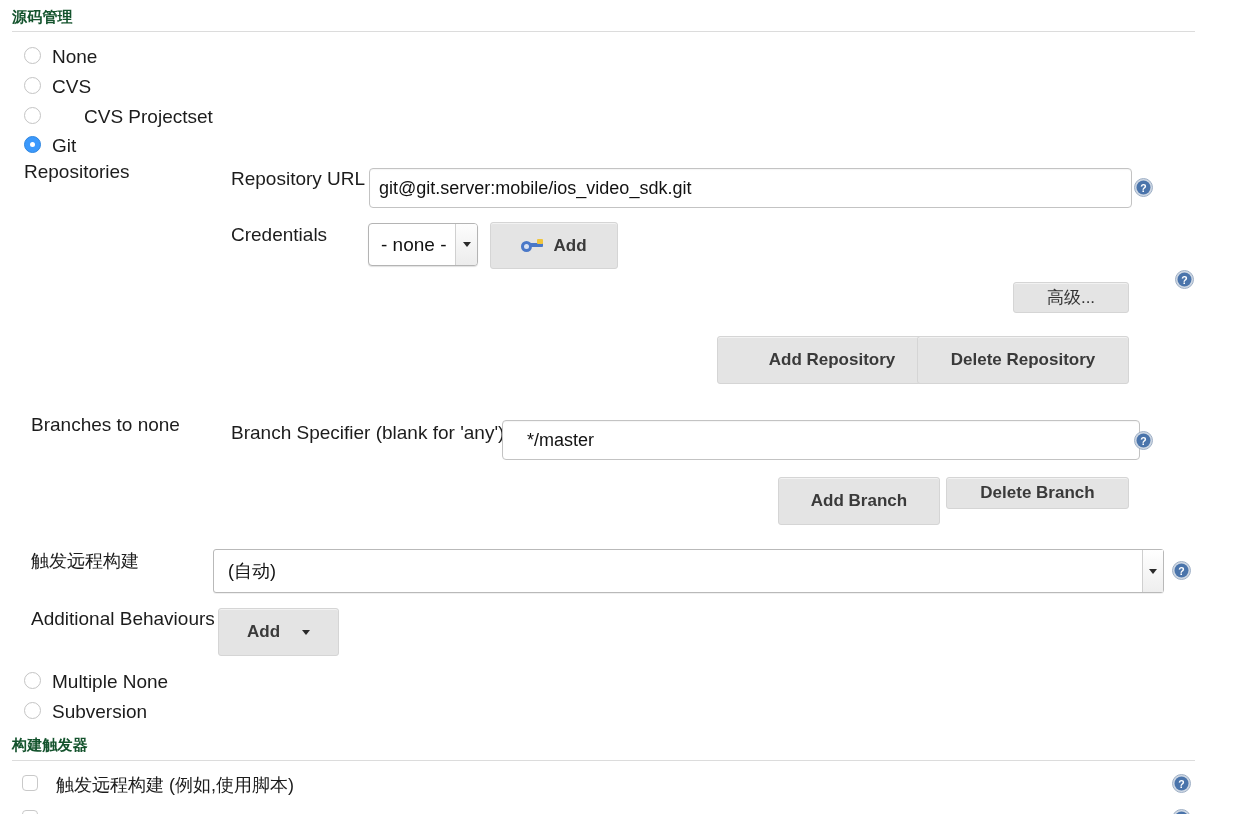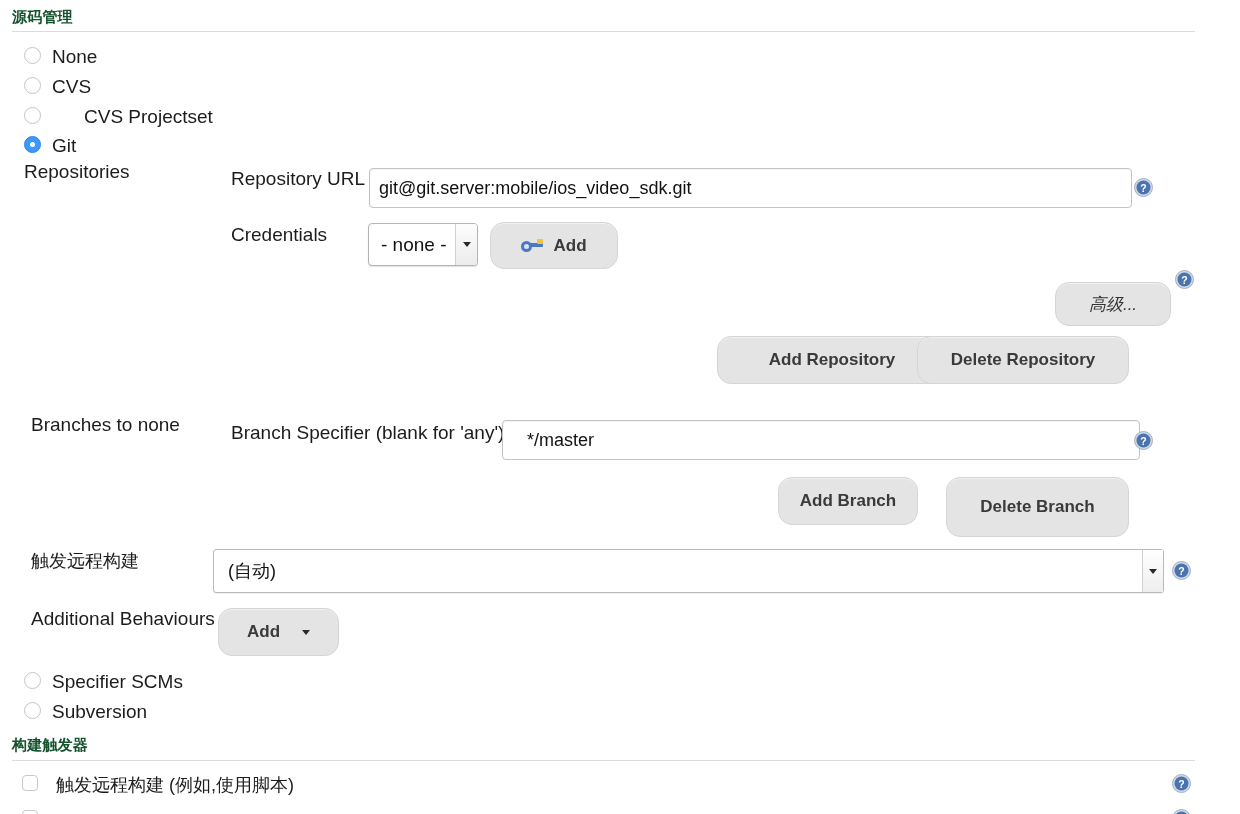--- a/index.html
+++ b/index.html
@@ -168,21 +168,21 @@
     align-items: center;
     justify-content: center;
   }
 
   
   .btn {
     position: absolute;
     box-sizing: border-box;
     background: #e4e4e4;
     border: 1px solid #d5d5d5;
-    border-radius: 14px;
+    border-radius: 3px;
     color: #3a3a3a;
     font-family: "Liberation Sans", sans-serif;
     font-size: 17px;
     font-weight: bold;
     display: flex;
     align-items: center;
     justify-content: center;
     gap: 10px;
     white-space: nowrap;
     box-shadow: inset 0 1px 0 #f2f2f2;
@@ -305,21 +305,21 @@
 </div>
 
 <div class="help-icon" style="left:1175px; top:270px;">
   <svg width="19" height="19" viewBox="0 0 19 19">
     <circle cx="9.5" cy="9.5" r="9" fill="#cfd8e4" stroke="#9fb0c6" stroke-width="1"></circle>
     <circle cx="9.5" cy="9.5" r="7" fill="#4a74ab"></circle>
     <text x="9.5" y="13.6" font-family="Liberation Sans, sans-serif" font-size="10.5" font-weight="bold" fill="#ffffff" text-anchor="middle">?</text>
   </svg>
 </div>
 
-<div class="btn cn" style="left:1055px; top:282px; width:116px; height:44px;font-style:italic;">
+<div class="btn cn" style="left:1013px; top:282px; width:116px; height:31px;">
   <span>高级...</span>
 </div>
 
 <div class="btn" style="left:717px; top:336px; width:230px; height:48px;">
   <span>Add Repository</span>
 </div>
 <div class="btn" style="left:917px; top:336px; width:212px; height:48px;">
   <span>Delete Repository</span>
 </div>
 
@@ -327,24 +327,24 @@
 <div class="lbl" style="left:231px; top:423px;">Branch Specifier (blank for 'any')</div>
 <input class="text-input" style="left: 502px; top: 420px; width: 638px; height: 40px; padding-left: 24px;" value="*/master">
 <div class="help-icon" style="left:1134px; top:431px;">
   <svg width="19" height="19" viewBox="0 0 19 19">
     <circle cx="9.5" cy="9.5" r="9" fill="#cfd8e4" stroke="#9fb0c6" stroke-width="1"></circle>
     <circle cx="9.5" cy="9.5" r="7" fill="#4a74ab"></circle>
     <text x="9.5" y="13.6" font-family="Liberation Sans, sans-serif" font-size="10.5" font-weight="bold" fill="#ffffff" text-anchor="middle">?</text>
   </svg>
 </div>
 
-<div class="btn" style="left:778px; top:477px; width:140px; height:48px;">
+<div class="btn" style="left:778px; top:477px; width:162px; height:48px;">
   <span>Add Branch</span>
 </div>
-<div class="btn" style="left:946px; top:477px; width:183px; height:60px;">
+<div class="btn" style="left:946px; top:477px; width:183px; height:32px;">
   <span>Delete Branch</span>
 </div>
 
 <div class="lbl-cn" style="left:31px; top:552px;">触发远程构建</div>
 <div class="wide-select" style="left:213px; top:549px; width:951px; height:44px;">
   <span class="sel-text">(自动)</span>
   <span class="spin">
     <span class="caret-sm"></span>
   </span>
 </div>
@@ -357,21 +357,21 @@
 </div>
 
 <div class="lbl" style="left:31px; top:609px;">Additional Behaviours</div>
 <div class="btn" style="left:218px; top:608px; width:121px; height:48px; gap:22px;">
   <span>Add</span>
   <span class="caret-sm"></span>
 </div>
 
 <div class="radio-row" style="left:24px; top:672px;">
   <span class="radio"></span>
-  <span class="radio-label">Specifier SCMs</span>
+  <span class="radio-label">Multiple None</span>
 </div>
 <div class="radio-row" style="left:24px; top:702px;">
   <span class="radio"></span>
   <span class="radio-label">Subversion</span>
 </div>
 
 <div class="section-header" style="top:736px;">构建触发器</div>
 <div class="section-rule" style="top:760px;"></div>
 
 <div class="checkbox" style="left:22px; top:775px;"></div>

